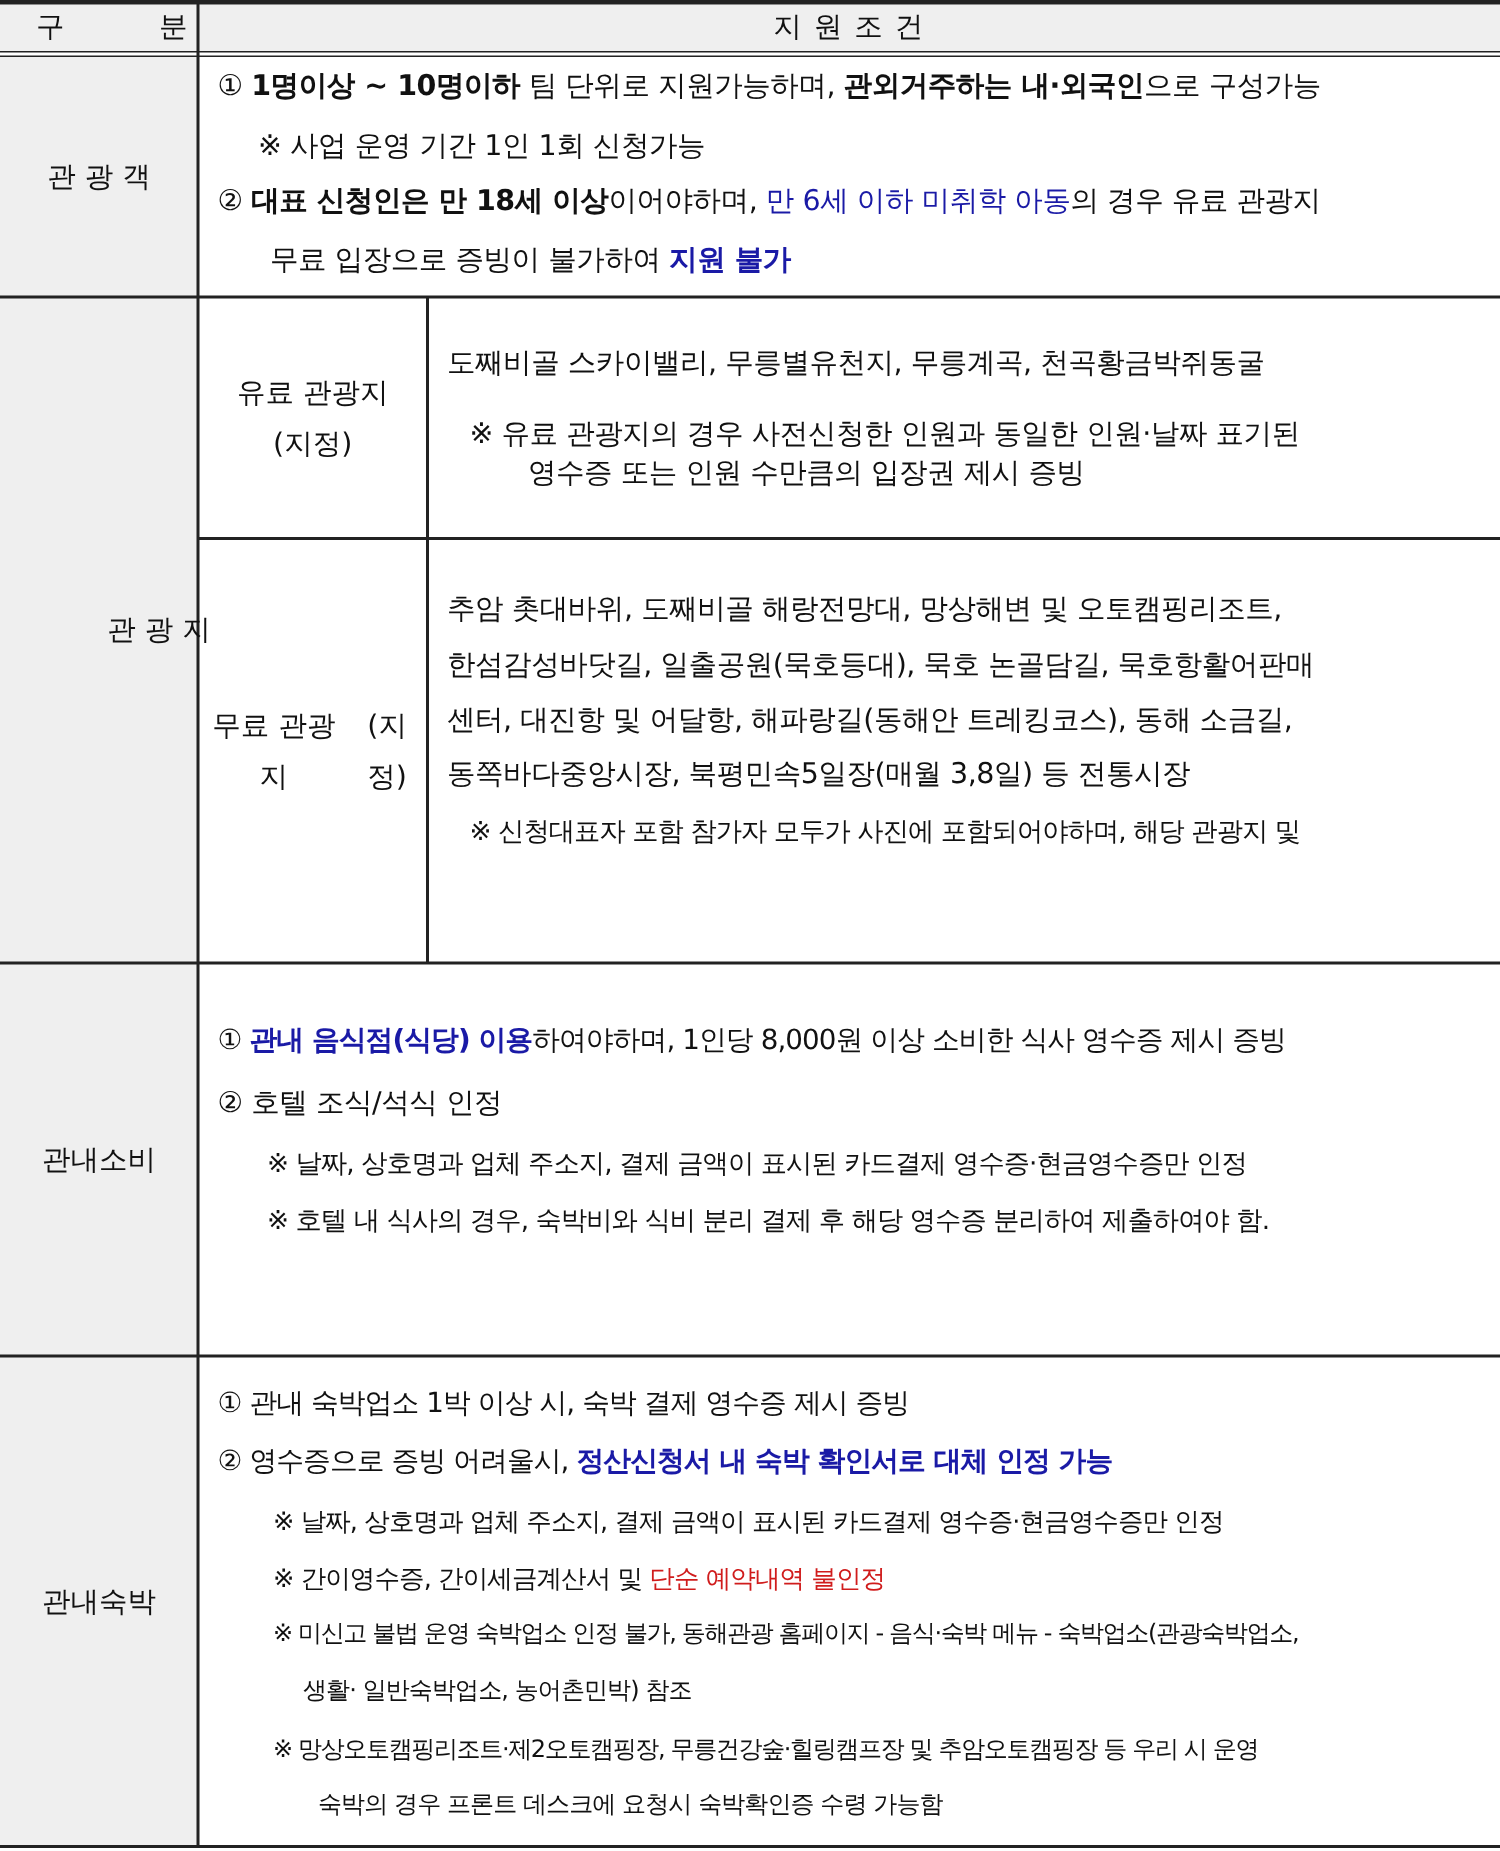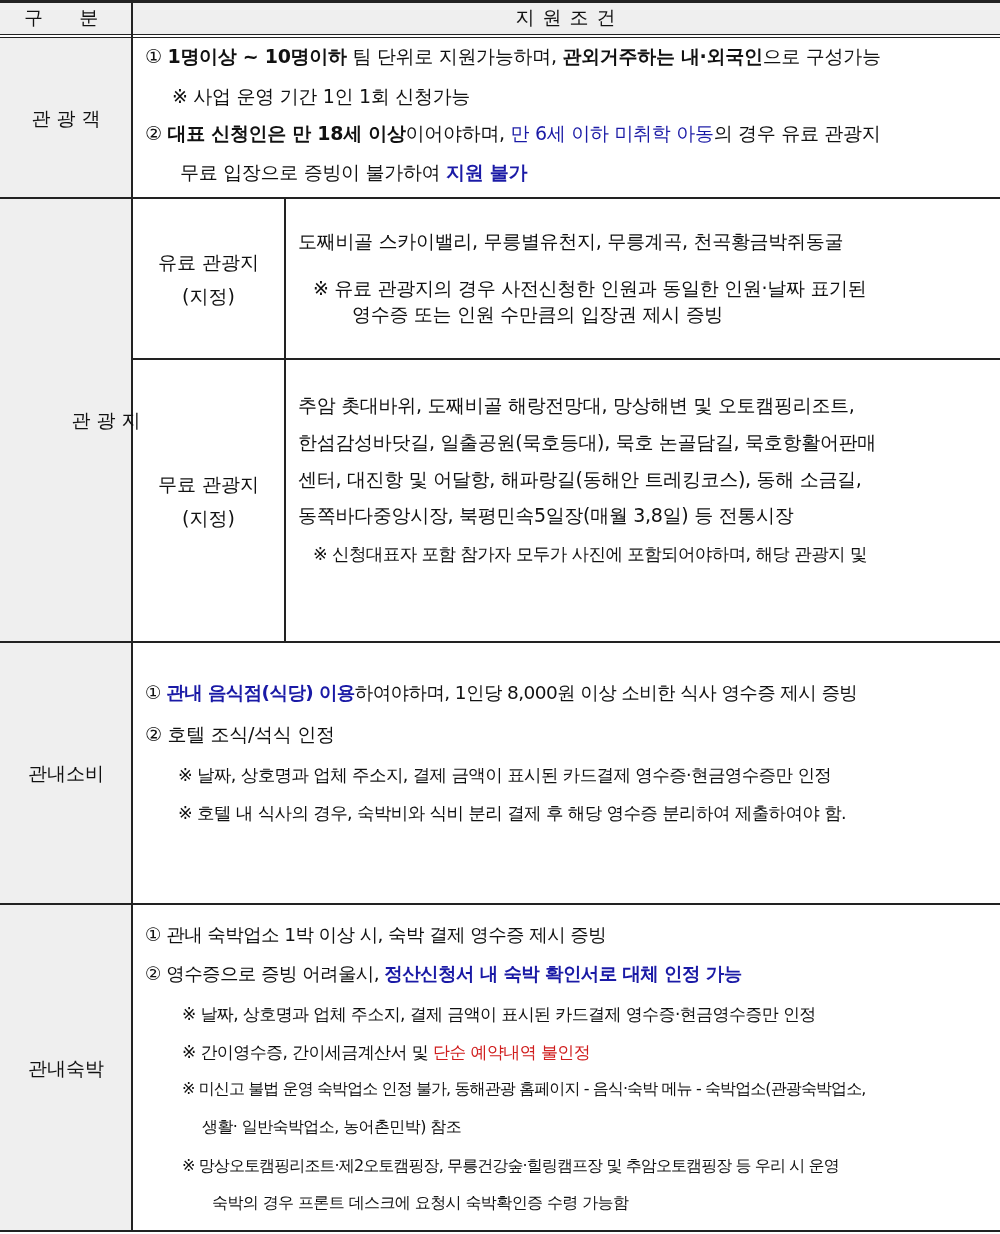--- a/index.html
+++ b/index.html
@@ -31,21 +31,21 @@
   <div class="hline" style="top:197px;height:2px;"></div>
   <div class="hline" style="left:132px;top:358px;height:2px;"></div>
   <div class="hline" style="top:641px;height:2px;"></div>
   <div class="hline" style="top:903px;height:2px;"></div>
   <div class="hline" style="top:1230px;height:2px;"></div>
 
   <div class="vline" style="left:131px;top:0;height:1232px;"></div>
   <div class="vline" style="left:284px;top:198px;height:444px;"></div>
 
   <div class="hdr-text" style="left:24px;top:5px;width:92px;display:flex;justify-content:space-between;">
-    <span style="white-space:pre;">구     분</span>
+    <span style="white-space:pre;font-family:Liberation Mono, monospace;">구     분</span>
   </div>
   <div class="hdr-text" style="left:132px;width:868px;top:5px;text-align:center;">지 원 조 건</div>
 
   <div class="label" style="left:0;top:38px;width:132px;height:160px;">관 광 객</div>
   <div class="line" style="left:145px;top:44px;text-align:center;">
     <span>①</span>
     <span class="b">1명이상 ~ 10명이하</span><span> 팀 단위로 지원가능하며, </span><span class="b">관외거주하는 내·외국인</span><span>으로 구성가능</span>
   </div>
   <div class="line" style="left:172px;top:84px;">※ 사업 운영 기간 1인 1회 신청가능</div>
   <div class="line" style="left:145px;top:121px;">
@@ -59,21 +59,21 @@
   <div class="label" style="left:0;top:199px;width:132px;height:442px;padding-left:40px;">관 광 지</div>
 
   <div class="label" style="left:133px;top:199px;width:151px;height:160px;flex-direction:column;">
     <span>유료 관광지</span>
     <span>(지정)</span>
   </div>
   <div class="line" style="left:298px;top:229px;">도째비골 스카이밸리, 무릉별유천지, 무릉계곡, 천곡황금박쥐동굴</div>
   <div class="line" style="left:313px;top:265px;margin-top:11px;">※ 유료 관광지의 경우 사전신청한 인원과 동일한 인원·날짜 표기된</div>
   <div class="line" style="left:352px;top:302px;">영수증 또는 인원 수만큼의 입장권 제시 증빙</div>
 
-  <div class="label" style="left:133px;top:360px;width:151px;height:281px;flex-direction:column;box-sizing:border-box;">
+  <div class="label" style="left:133px;top:360px;width:151px;height:281px;flex-direction:row;box-sizing:border-box;">
     <span>무료 관광지</span>
     <span>(지정)</span>
   </div>
   <div class="line" style="left:298px;top:393px;">추암 촛대바위, 도째비골 해랑전망대, 망상해변 및 오토캠핑리조트,</div>
   <div class="line" style="left:298px;top:430px;">한섬감성바닷길, 일출공원(묵호등대), 묵호 논골담길, 묵호항활어판매</div>
   <div class="line" style="left:298px;top:467px;">센터, 대진항 및 어달항, 해파랑길(동해안 트레킹코스), 동해 소금길,</div>
   <div class="line" style="left:298px;top:503px;">동쪽바다중앙시장, 북평민속5일장(매월 3,8일) 등 전통시장</div>
   <div class="line sm" style="left:313px;top:542px;">※ 신청대표자 포함 참가자 모두가 사진에 포함되어야하며, 해당 관광지 및</div>
 
   <div class="label" style="left:0;top:643px;width:132px;height:260px;">관내소비</div>

